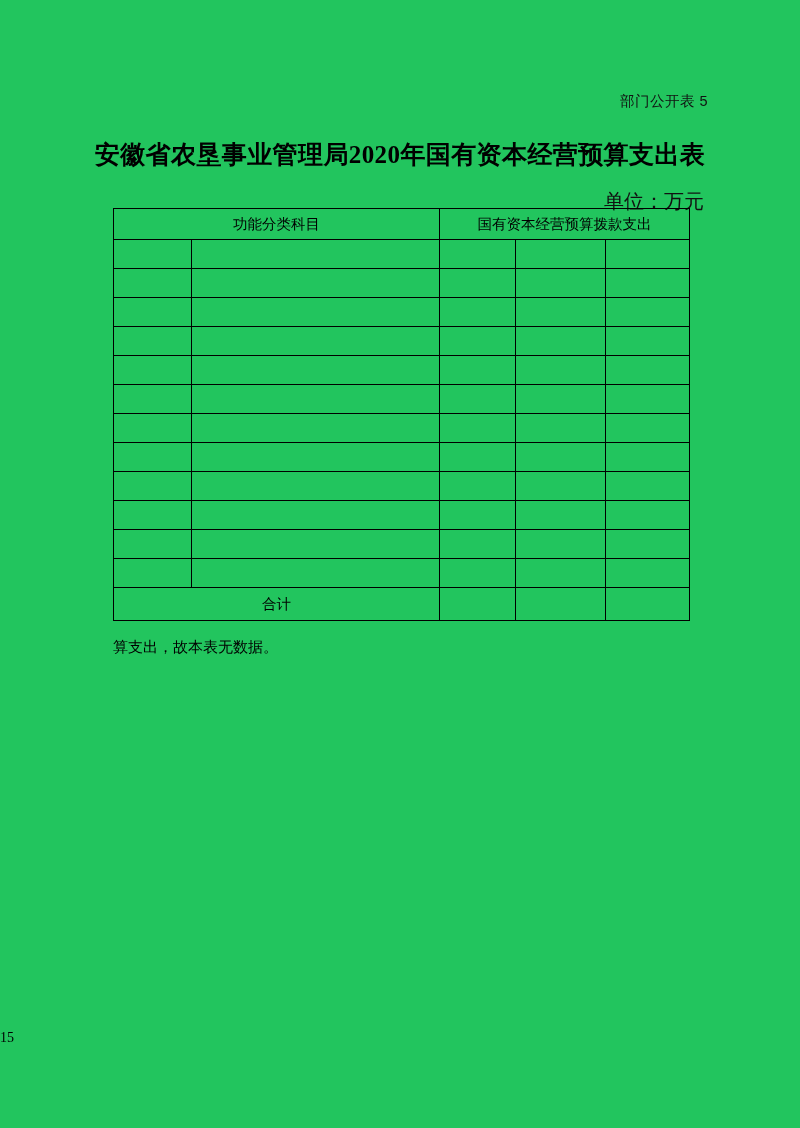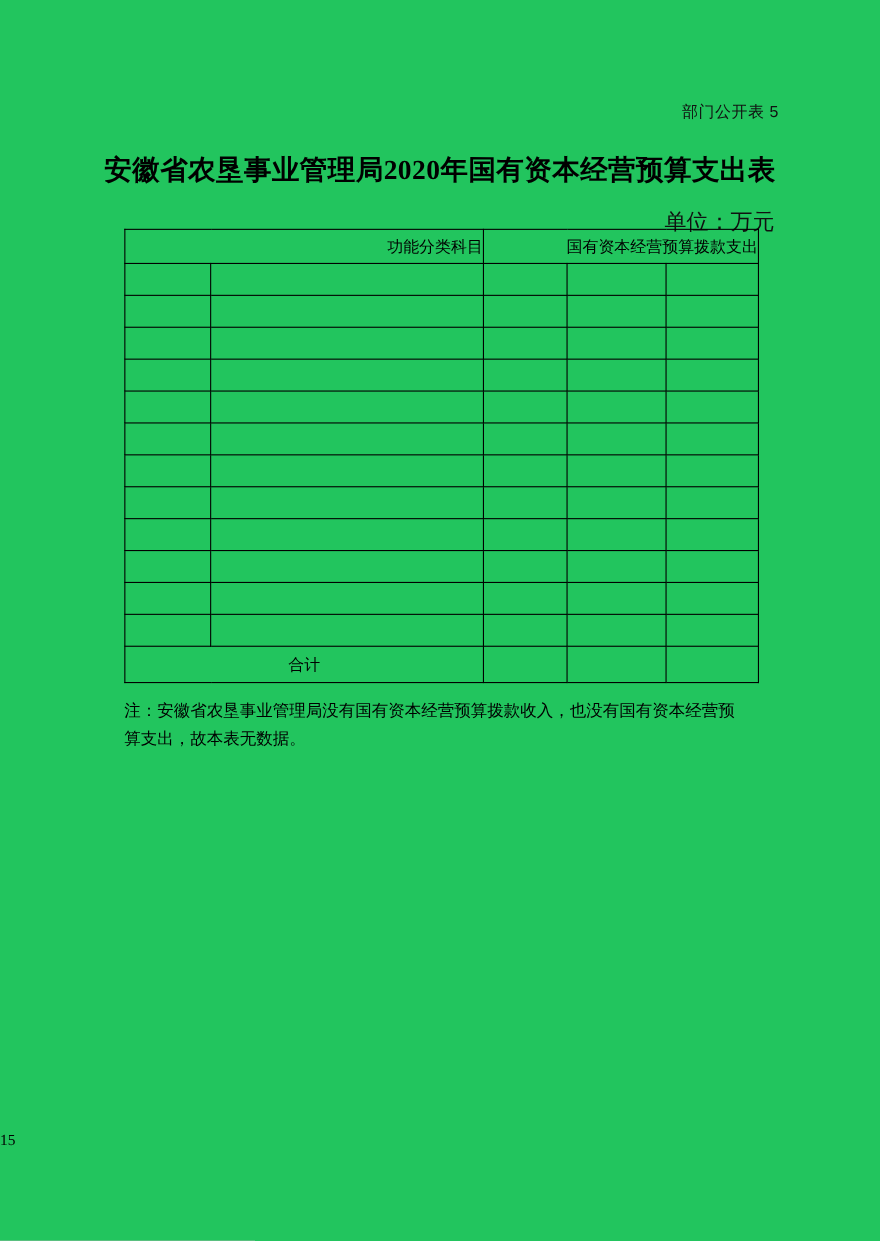--- a/index.html
+++ b/index.html
@@ -57,21 +57,21 @@
   table.budget td, table.budget th {
     border: 1px solid #000;
     padding: 0;
     text-align: center;
     vertical-align: middle;
     font-family: "Liberation Sans", "DejaVu Sans", sans-serif;
     font-size: 14.5px;
     font-weight: normal;
     color: #000;
   }
-  table.budget th.grp { height: 30px; text-align: right; }
+  table.budget th.grp { height: 30px; }
   table.budget th.sub { height: 29px; }
   table.budget td.cell { height: 28px; }
   table.budget td.total-row { height: 32px; }
   .col-code  { width: 78px; }
   .col-name  { width: 248px; }
   .col-sum   { width: 76px; }
   .col-basic { width: 90px; }
   .col-proj  { width: 84px; }
   .note {
     position: absolute;
@@ -208,19 +208,18 @@
       <tr>
         <td class="total-row" colspan="2">合计</td>
         <td class="total-row"></td>
         <td class="total-row"></td>
         <td class="total-row"></td>
       </tr>
     </tbody>
   </table>
 
   <div class="note">
-    <span>注：安徽省农垦事业管理局没有国有资本经营预算拨款收入，也没有国有资本经营预</span>
     <span class="l2">算支出，故本表无数据。</span>
   </div>
 
   <div class="page-number">15</div>
 
 </div>
 
 </body></html>

